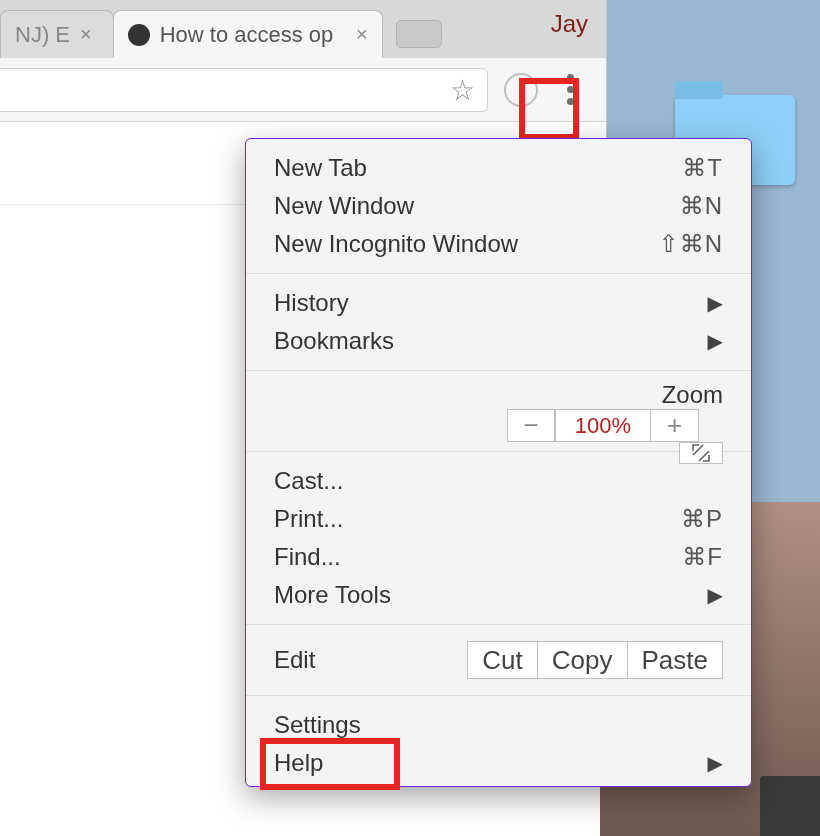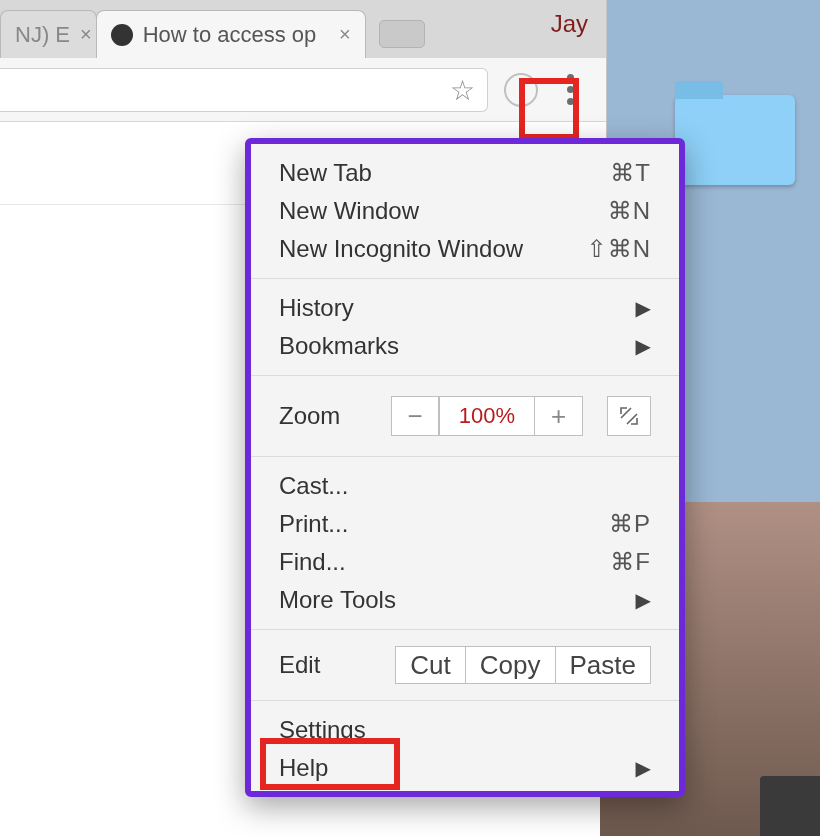--- a/index.html
+++ b/index.html
@@ -64,21 +64,21 @@
     border:1px solid #b9b9b9;
     border-bottom:none;
     border-radius: 8px 8px 0 0;
     display:flex;
     align-items:center;
     padding:0 14px;
     font-size:22px;
     color:#666;
     margin-right:-1px;
   }
-  .tab.inactive { background:#dcdcdc; color:#888; padding-right:4px;}
+  .tab.inactive { background:#dcdcdc; color:#888; padding-right:21px;}
   .tab.active { background:#f6f6f6; color:#555; min-width:270px;align-items:center; }
   .tab .favicon{
     width:22px; height:22px; border-radius:50%;
     background:#333;
     margin-right:10px;
     flex:0 0 auto;
   }
   .tab .title{
     white-space:nowrap; overflow:hidden; text-overflow:clip;
     flex:1 1 auto;
@@ -161,23 +161,23 @@
     position:absolute;
     border:6px solid #e52620;
     pointer-events:none;
   }
 
   
   .menu{
     position:absolute;
     top:138px;
     left:245px;
-    width:440px;
+    width:507px;
     background:#f4f4f4;
-    border:6px solid #6d28d9;
+    border:1px solid #6d28d9;
     border-radius:6px;
     box-shadow:0 10px 30px rgba(0,0,0,0.35);
     padding:10px 0 4px;
     font-size:24px;
     color:#333;
   }
   .menu .item{
     display:flex;
     align-items:center;
     height:38px;
@@ -193,23 +193,24 @@
   .menu .item .submenu-arrow{
     color:#444; font-size:20px;
   }
   .menu hr{
     border:none;
     border-top:1px solid #dcdcdc;
     margin:10px 0;
   }
   .zoom-row{
     display:flex;
-    align-items:center;
+    align-items:flex-end;
     height:60px;
     padding:0 28px;
+    flex-direction:column;
   }
   .zoom-row .label{ flex:1; }
   .zoom-group{
     display:flex;
     align-items:stretch;
     height:40px;
     margin-right:24px;
   }
   .zoom-group button, .zoom-group .zoom-val{
     border:1px solid #bfbfbf;

